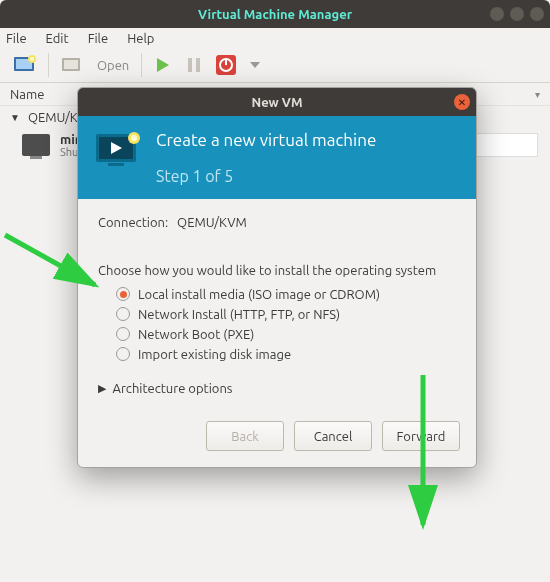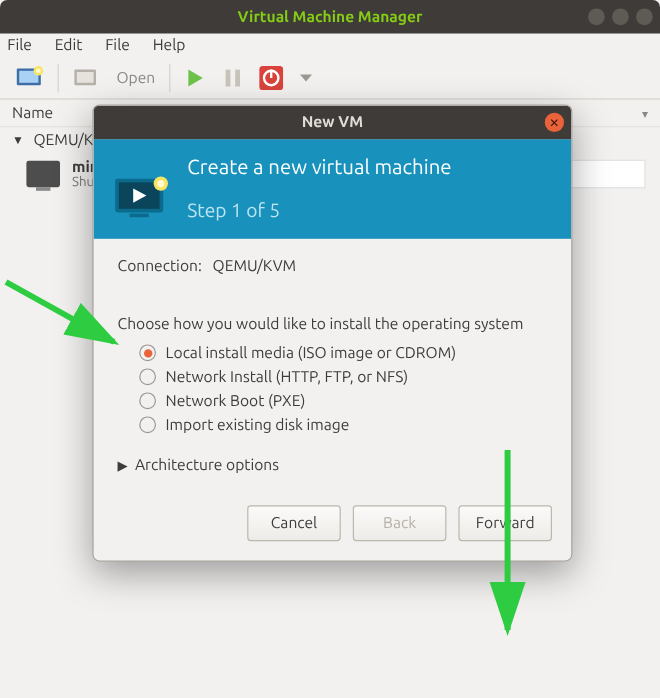--- a/index.html
+++ b/index.html
@@ -1,21 +1,21 @@
 <!DOCTYPE html>
 <html><head>
   <meta charset="utf-8">
   <style>
     * { margin: 0; padding: 0; box-sizing: border-box; font-family: "Ubuntu", "Segoe UI", sans-serif; }
     body { width: 550px; height: 582px; background: #f2f1f0; overflow: hidden; position: relative; }
     
     
     .main-window { width: 100%; }
     .main-titlebar { background: #3f3b38; height: 28px; display: flex; align-items: center; padding: 0 8px; position: relative; border-radius: 6px 6px 0 0; justify-content: center; }
-    .main-title { color: #84cc16; font-size: 13px; font-weight: bold; text-align: center; }
+    .main-title { color: #5eead4; font-size: 13px; font-weight: bold; text-align: center; }
     .main-wincontrols { position: absolute; right: 6px; display: flex; gap: 6px; }
     .winbtn { width: 14px; height: 14px; border-radius: 50%; background: #5e5a54; display: inline-block; }
     
     .menubar { padding: 3px 6px; background: #f2f1f0; font-size: 13px; color: #3c3c3c; }
     .menubar-item { display: inline-block; margin-right: 16px; cursor: default; }
     
     .toolbar { padding: 4px 8px; background: #f2f1f0; display: flex; align-items: center; gap: 6px; border-bottom: 1px solid #d6d2cc; }
     .toolbar-sep { width: 1px; height: 24px; background: #d6d2cc; margin: 0 2px; }
     .tbtn { display: flex; align-items: center; justify-content: center; height: 26px; padding: 0 4px; }
     .tbtn svg { display: block; }
@@ -33,21 +33,21 @@
     .vm-name { font-size: 13px; font-weight: bold; color: #3c3c3c; }
     .vm-state { font-size: 11px; color: #777; }
     .vm-right { margin-left: auto; width: 80px; height: 24px; background: #fff; border: 1px solid #ddd; }
     
     
     .dialog { position: absolute; left: 77px; top: 87px; width: 400px; background: #f2f1f0; border: 1px solid #a7a39c; border-radius: 6px; box-shadow: 0 10px 30px rgba(0,0,0,0.35); overflow: hidden; }
     .dlg-titlebar { background: #3f3b38; height: 28px; display: flex; align-items: center; justify-content: center; position: relative; }
     .dlg-title { color: #e0dcd6; font-size: 13px; font-weight: bold; }
     .dlg-close { position: absolute; right: 6px; width: 16px; height: 16px; border-radius: 50%; background: #e9623a; display: flex; align-items: center; justify-content: center; color: #3a1408; font-size: 10px; }
     
-    .dlg-header { background: #1892bd; padding: 14px 16px; display: flex; align-items: flex-end; gap: 14px; }
+    .dlg-header { background: #1892bd; padding: 14px 16px; display: flex; align-items: flex-start; gap: 14px; }
     .dlg-header-icon { width: 48px; height: 40px; position: relative; flex-shrink: 0; }
     .hdr-title { color: #fff; font-size: 17px; }
     .hdr-step { color: #bde4f0; font-size: 16px; margin-top: 18px; }
     
     .dlg-body { padding: 16px 37px 14px 20px; font-size: 13px; color: #3c3c3c; }
     .conn-row { margin-bottom: 34px; }
     .conn-label { display: inline-block; }
     .conn-value { display: inline-block; margin-left: 6px; }
     
     .choose-label { margin-bottom: 10px; }
@@ -199,25 +199,25 @@
       </div>
     </div>
 
     <div class="arch-row">
       <span class="arch-caret">▶</span>
       <span>Architecture options</span>
     </div>
   </div>
 
   <div class="dlg-footer">
+    <div class="dlg-btn disabled">
+      <span>Back</span>
+    </div>
     <div class="dlg-btn">
       <span>Cancel</span>
-    </div>
-    <div class="dlg-btn disabled">
-      <span>Back</span>
     </div>
     <div class="dlg-btn">
       <span>Forward</span>
     </div>
   </div>
 </div>
 
 <svg class="arrow" style="left:0;top:220px" width="110" height="80">
   <defs>
       <marker id="ah1" markerWidth="10" markerHeight="10" refX="8" refY="3" orient="auto">

